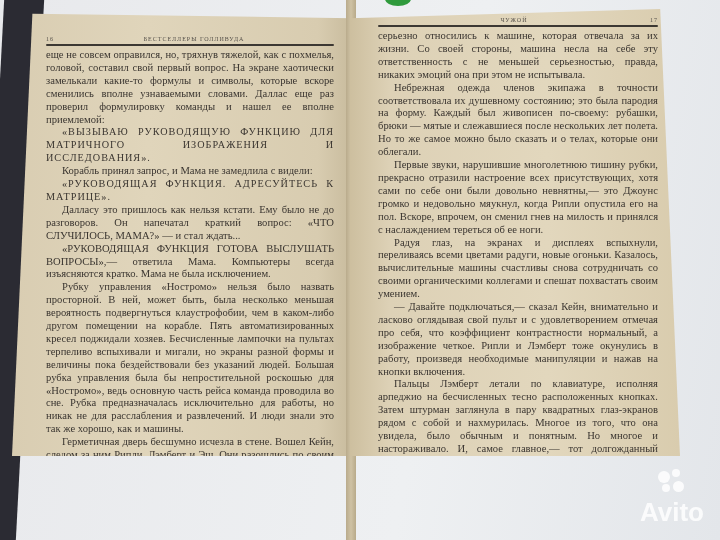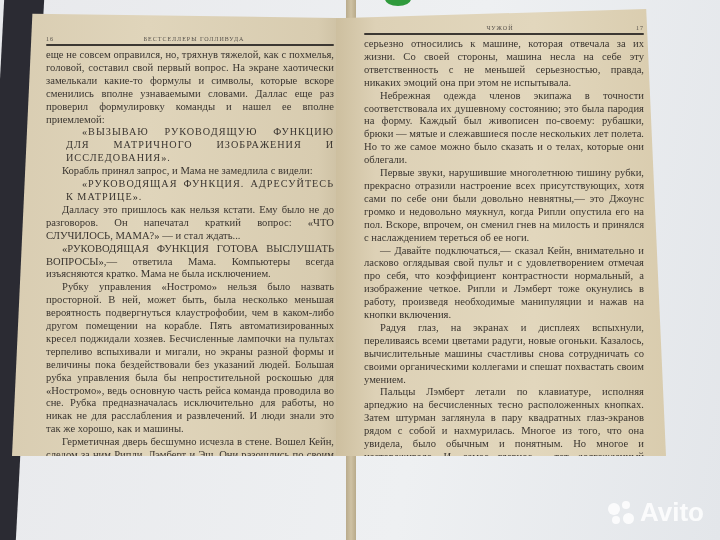--- a/index.html
+++ b/index.html
@@ -5,31 +5,31 @@
   html,body{margin:0;padding:0;}
   body{width:720px;height:540px;overflow:hidden;position:relative;
     background:linear-gradient(100deg,#e8e9ec 0%,#eef0f2 60%,#e3e6ea 100%);
     font-family:"Liberation Serif","DejaVu Serif",serif;}
   .cover{position:absolute;left:-10px;top:0;width:40px;height:540px;background:#2b2b33;transform:skewX(-3deg);}
   .page{position:absolute;top:0;height:456px;color:#3a3530;box-sizing:border-box;}
   .page-left{left:12px;width:340px;
     background:linear-gradient(90deg,#d9cdb2 0%,#e0d5bb 40%,#d8ccb0 90%,#c8bb9d 100%);
     clip-path:polygon(6% 3%,100% 4%,100% 100%,0% 100%);
     padding:36px 18px 0 34px;}
-  .page-right{left:336px;width:330px;
+  .page-right{left:350px;width:330px;
     background:linear-gradient(90deg,#cdbf9f 0%,#ddd1b6 12%,#e2d7bd 60%,#d9ccae 100%);
     clip-path:polygon(0% 4%,94% 2%,100% 100%,0% 100%);
-    padding:25px 22px 0 28px;}
+    padding:17px 22px 0 28px;}
   .spine{position:absolute;left:346px;top:0;width:10px;height:540px;background:linear-gradient(90deg,#b9ab8c,#cfc2a4,#b8aa8a);}
   .runhead{display:flex;justify-content:space-between;font-size:6px;letter-spacing:1px;color:#55504a;}
   .rule{height:2px;background:#3c3833;margin:2px 0 3px;border-radius:2px;}
   .body{font-size:10.6px;line-height:12.9px;text-align:justify;}
   .body p{margin:0;text-indent:16px;}
-  .body p.caps{letter-spacing:1px;font-size:10.2px;margin-left:20px;}
-  .avito{position:absolute;right:16px;bottom:12px;display:flex;align-items:center;gap:4px;color:#fff;font-family:"Liberation Sans",sans-serif;font-size:26px;font-weight:bold;opacity:.85;}
+  .body p.caps{letter-spacing:1px;font-size:10.2px;}
+  .avito{position:absolute;right:16px;bottom:12px;display:flex;align-items:center;gap:4px;color:#fff;font-family:"Liberation Sans",sans-serif;font-size:26px;font-weight:bold;opacity:.85;flex-direction:column;}
   .dots{position:relative;width:28px;height:24px;}
   .dots i{position:absolute;border-radius:50%;background:#fff;}
   .plant{position:absolute;left:385px;top:-8px;width:26px;height:14px;background:#2f9a3c;border-radius:50%;}
 </style>
 </head>
 <body>
 
 <div class="cover"></div>
 <div class="plant"></div>
 
@@ -59,22 +59,22 @@
   <div class="runhead">
     <span></span>
     <span>ЧУЖОЙ</span>
     <span>17</span>
   </div>
   <div class="rule"></div>
   <div class="body">
     <p style="text-indent:0">серьезно относились к машине, которая отвечала за их жизни. Со своей стороны, машина несла на себе эту ответственность с не меньшей серьезностью, правда, никаких эмоций она при этом не испытывала.</p>
     <p>Небрежная одежда членов экипажа в точности соответствовала их душевному состоянию; это была пародия на форму. Каждый был живописен по-своему: рубашки, брюки — мятые и слежавшиеся после нескольких лет полета. Но то же самое можно было сказать и о телах, которые они облегали.</p>
     <p>Первые звуки, нарушившие многолетнюю тишину рубки, прекрасно отразили настроение всех присутствующих, хотя сами по себе они были довольно невнятны,— это Джоунс громко и недовольно мяукнул, когда Рипли опустила его на пол. Вскоре, впрочем, он сменил гнев на милость и принялся с наслаждением тереться об ее ноги.</p>
+    <p>Радуя глаз, на экранах и дисплеях вспыхнули, переливаясь всеми цветами радуги, новые огоньки. Казалось, вычислительные машины счастливы снова сотрудничать со своими органическими коллегами и спешат похвастать своим умением.</p>
     <p>— Давайте подключаться,— сказал Кейн, внимательно и ласково оглядывая свой пульт и с удовлетворением отмечая про себя, что коэффициент контрастности нормальный, а изображение четкое. Рипли и Лэмберт тоже окунулись в работу, произведя необходимые манипуляции и нажав на кнопки включения.</p>
-    <p>Радуя глаз, на экранах и дисплеях вспыхнули, переливаясь всеми цветами радуги, новые огоньки. Казалось, вычислительные машины счастливы снова сотрудничать со своими органическими коллегами и спешат похвастать своим умением.</p>
     <p>Пальцы Лэмберт летали по клавиатуре, исполняя арпеджио на бесчисленных тесно расположенных кнопках. Затем штурман заглянула в пару квадратных глаз-экранов рядом с собой и нахмурилась. Многое из того, что она увидела, было обычным и понятным. Но многое и настораживало. И, самое главное,— тот долгожданный предмет, который обязательно должен был появиться на экране, отсутствовал. И одного этого было достаточно, чтобы свести на нет все кажущееся благополучие.</p>
 
   </div>
 </div>
 
 <div class="avito">
   <span class="dots">
     <i style="left:0;top:2px;width:12px;height:12px"></i>
     <i style="left:14px;top:0;width:8px;height:8px"></i>
     <i style="left:4px;top:15px;width:8px;height:8px"></i>

